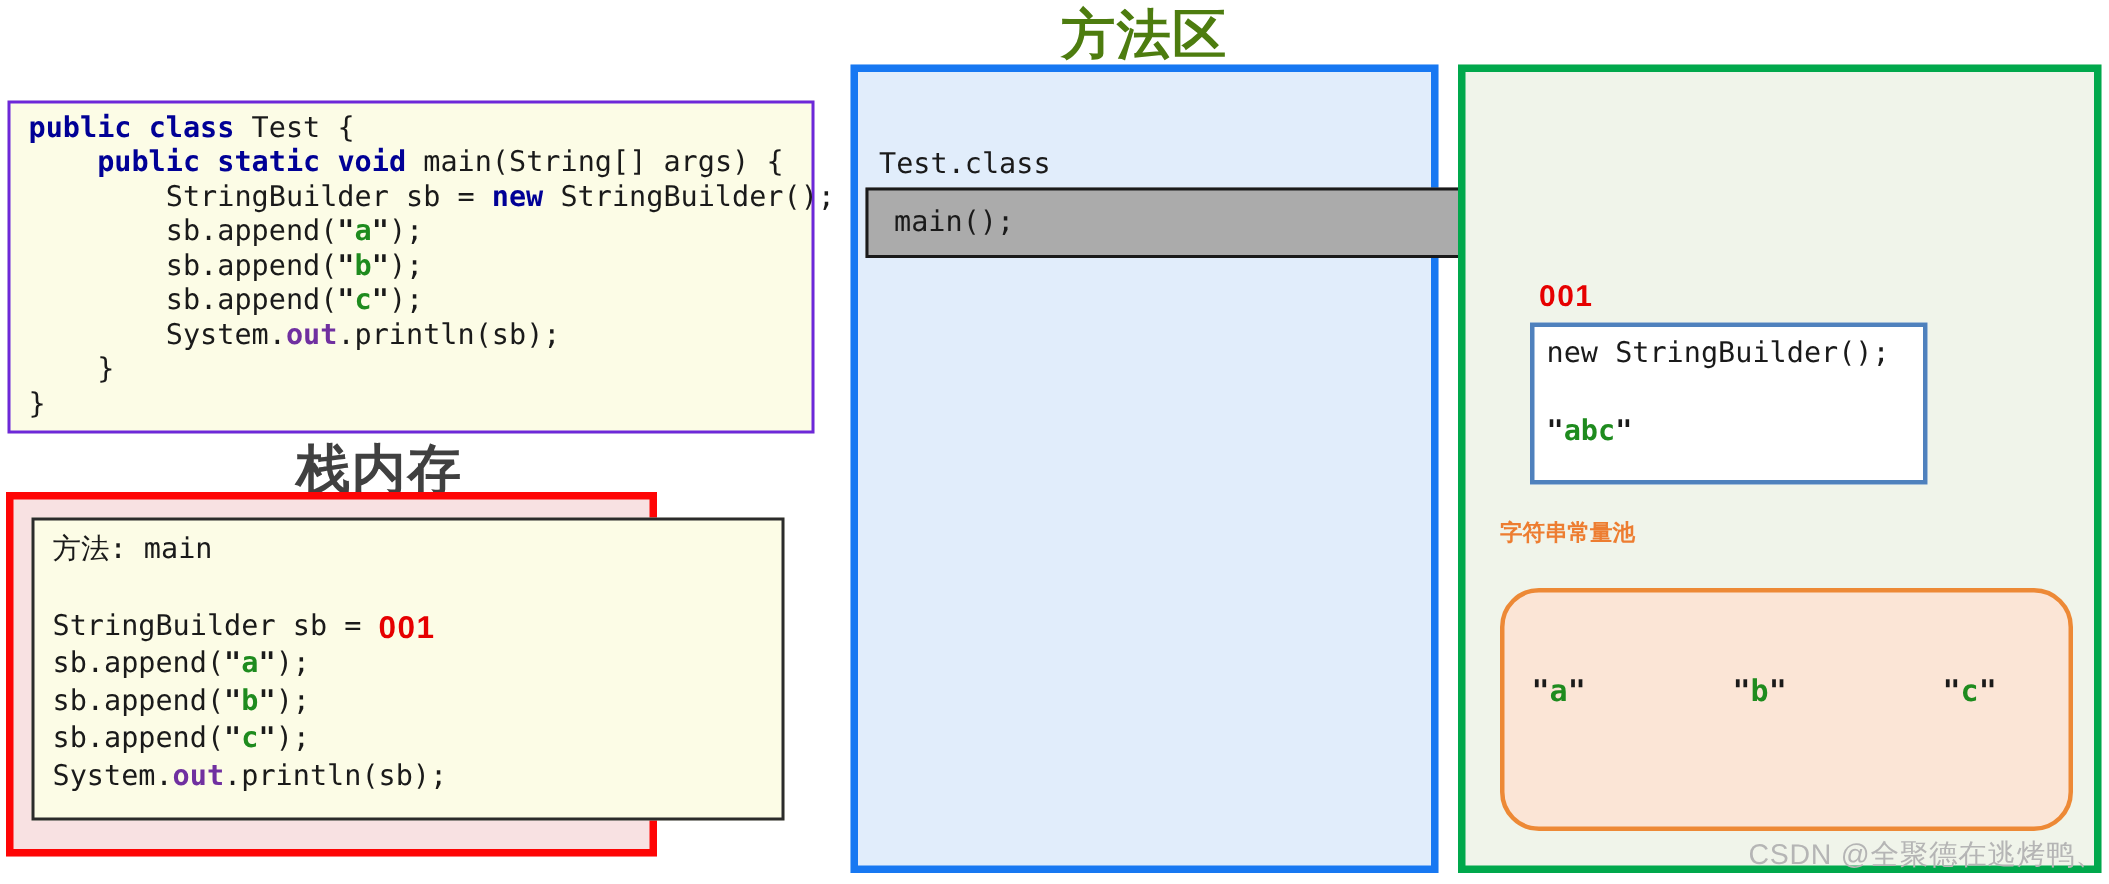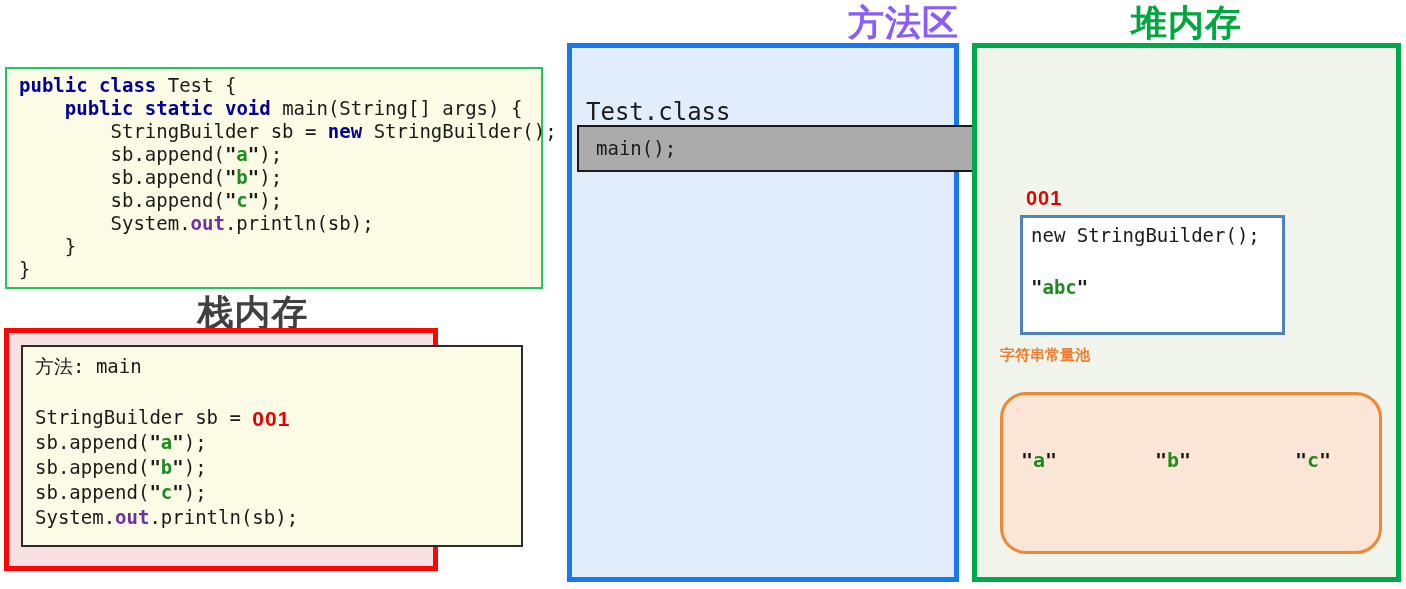--- a/index.html
+++ b/index.html
@@ -8,66 +8,66 @@
     font-family:"Liberation Sans","DejaVu Sans",sans-serif; overflow:hidden;
   }
   .mono { font-family:"DejaVu Sans Mono","Liberation Mono",monospace; }
 
   
   .panel-title {
     position:absolute; text-align:center; font-weight:bold;
     font-size:36px; line-height:40px; letter-spacing:1px;
   }
   .stack-title  { left:4px;   top:293px; width:498px; color:#404040; }
-  .method-title { left:567px; top:3px;   width:392px; color:#8b5cf6;text-align:right; }
+  .method-title { left:567px; top:3px;   width:392px; color:#4d7c0f; }
   .heap-title   { left:972px; top:3px;   width:429px; color:#00A63E; }
 
   
   .code-panel {
     position:absolute; left:5px; top:67px; width:538px; height:222px;
-    box-sizing:border-box; background:#FCFCE6; border:2px solid #22c55e;
+    box-sizing:border-box; background:#FCFCE6; border:2px solid #6d28d9;
     padding:5px 12px; font-size:19px; line-height:23px; white-space:pre;
   }
 
   
   .stack-box {
     position:absolute; left:4px; top:328px; width:434px; height:243px;
     box-sizing:border-box; background:#F8E1E2; border:5px solid #FE0505;
   }
   .stack-inner {
     position:absolute; left:12px; top:12px; width:502px; height:202px;
     box-sizing:border-box; background:#FCFCE6; border:2px solid #2b2b2b;
     padding:7px 12px; font-size:19px; line-height:25px; white-space:pre;
   }
 
   
   .method-box {
     position:absolute; left:567px; top:43px; width:392px; height:539px;
     box-sizing:border-box; background:#E1EDFB; border:5px solid #1778F2;
   }
   .test-class-label {
-    position:absolute; left:14px; top:50px; font-size:24px; color:#1a1a1a;
+    position:absolute; left:14px; top:50px; font-size:19px; color:#1a1a1a;
   }
   .main-box {
     position:absolute; left:5px; top:77px; width:423px; height:47px;
     box-sizing:border-box; background:#ABABAB; border:2px solid #1a1a1a;
     font-size:19px; line-height:43px; padding-left:17px; color:#1a1a1a;
   }
 
   
   .heap-box {
     position:absolute; left:972px; top:43px; width:429px; height:539px;
     box-sizing:border-box; background:#F0F4EA; border:5px solid #00A84C;
   }
   .heap-addr {
     position:absolute; left:49px; top:139px;
     font-size:20px; font-weight:bold; color:#E60000; letter-spacing:1px;
   }
   .sb-box {
-    position:absolute; left:43px; top:167px; width:265px; height:120px;
+    position:absolute; left:43px; top:167px; width:265px; height:108px;
     box-sizing:border-box; background:#ffffff; border:3px solid #4F81BD;
     padding:4px 8px; font-size:19px; line-height:26px; white-space:pre;
   }
   .pool-label {
     position:absolute; left:23px; top:298px;
     font-size:15px; font-weight:bold; color:#ED7D31;
   }
   .pool-box {
     position:absolute; left:23px; top:344px; width:382px; height:162px;
     box-sizing:border-box; background:#FBE5D6; border:3px solid #ED8936;
@@ -110,26 +110,26 @@
   <div class="stack-box">
     <div class="stack-inner mono"><div class="cl"><span class="tk-pl">方法: main</span></div><div class="cl">&nbsp;</div><div class="cl"><span class="tk-pl">StringBuilder sb = </span><span class="tk-ref">001</span></div><div class="cl"><span class="tk-pl">sb.append(</span><span class="tk-q">"</span><span class="tk-str">a</span><span class="tk-q">"</span><span class="tk-pl">);</span></div><div class="cl"><span class="tk-pl">sb.append(</span><span class="tk-q">"</span><span class="tk-str">b</span><span class="tk-q">"</span><span class="tk-pl">);</span></div><div class="cl"><span class="tk-pl">sb.append(</span><span class="tk-q">"</span><span class="tk-str">c</span><span class="tk-q">"</span><span class="tk-pl">);</span></div><div class="cl"><span class="tk-pl">System.</span><span class="tk-out">out</span><span class="tk-pl">.println(sb);</span></div></div>
   </div>
 
   <div class="panel-title method-title">方法区</div>
   <div class="method-box">
     <div class="test-class-label mono">Test.class</div>
     <div class="main-box mono">main();</div>
   </div>
 
-  <div class="panel-title heap-title">堆内存</div>
   <div class="heap-box">
     <div class="heap-addr">001</div>
     <div class="sb-box mono"><div class="cl"><span class="tk-pl">new StringBuilder();</span></div><div class="cl">&nbsp;</div><div class="cl"><span class="tk-q">"</span><span class="tk-str">abc</span><span class="tk-q">"</span></div></div>
     <div class="pool-label">字符串常量池</div>
     <div class="pool-box">
       <span class="pool-str pool-str-a mono"><span class="tk-q">"</span><span class="tk-str">a</span><span class="tk-q">"</span></span>
       <span class="pool-str pool-str-b mono"><span class="tk-q">"</span><span class="tk-str">b</span><span class="tk-q">"</span></span>
       <span class="pool-str pool-str-c mono"><span class="tk-q">"</span><span class="tk-str">c</span><span class="tk-q">"</span></span>
     </div>
   </div>
 
+  <div class="watermark">CSDN @全聚德在逃烤鸭、</div>
 
 </div>
 
 </body></html>

